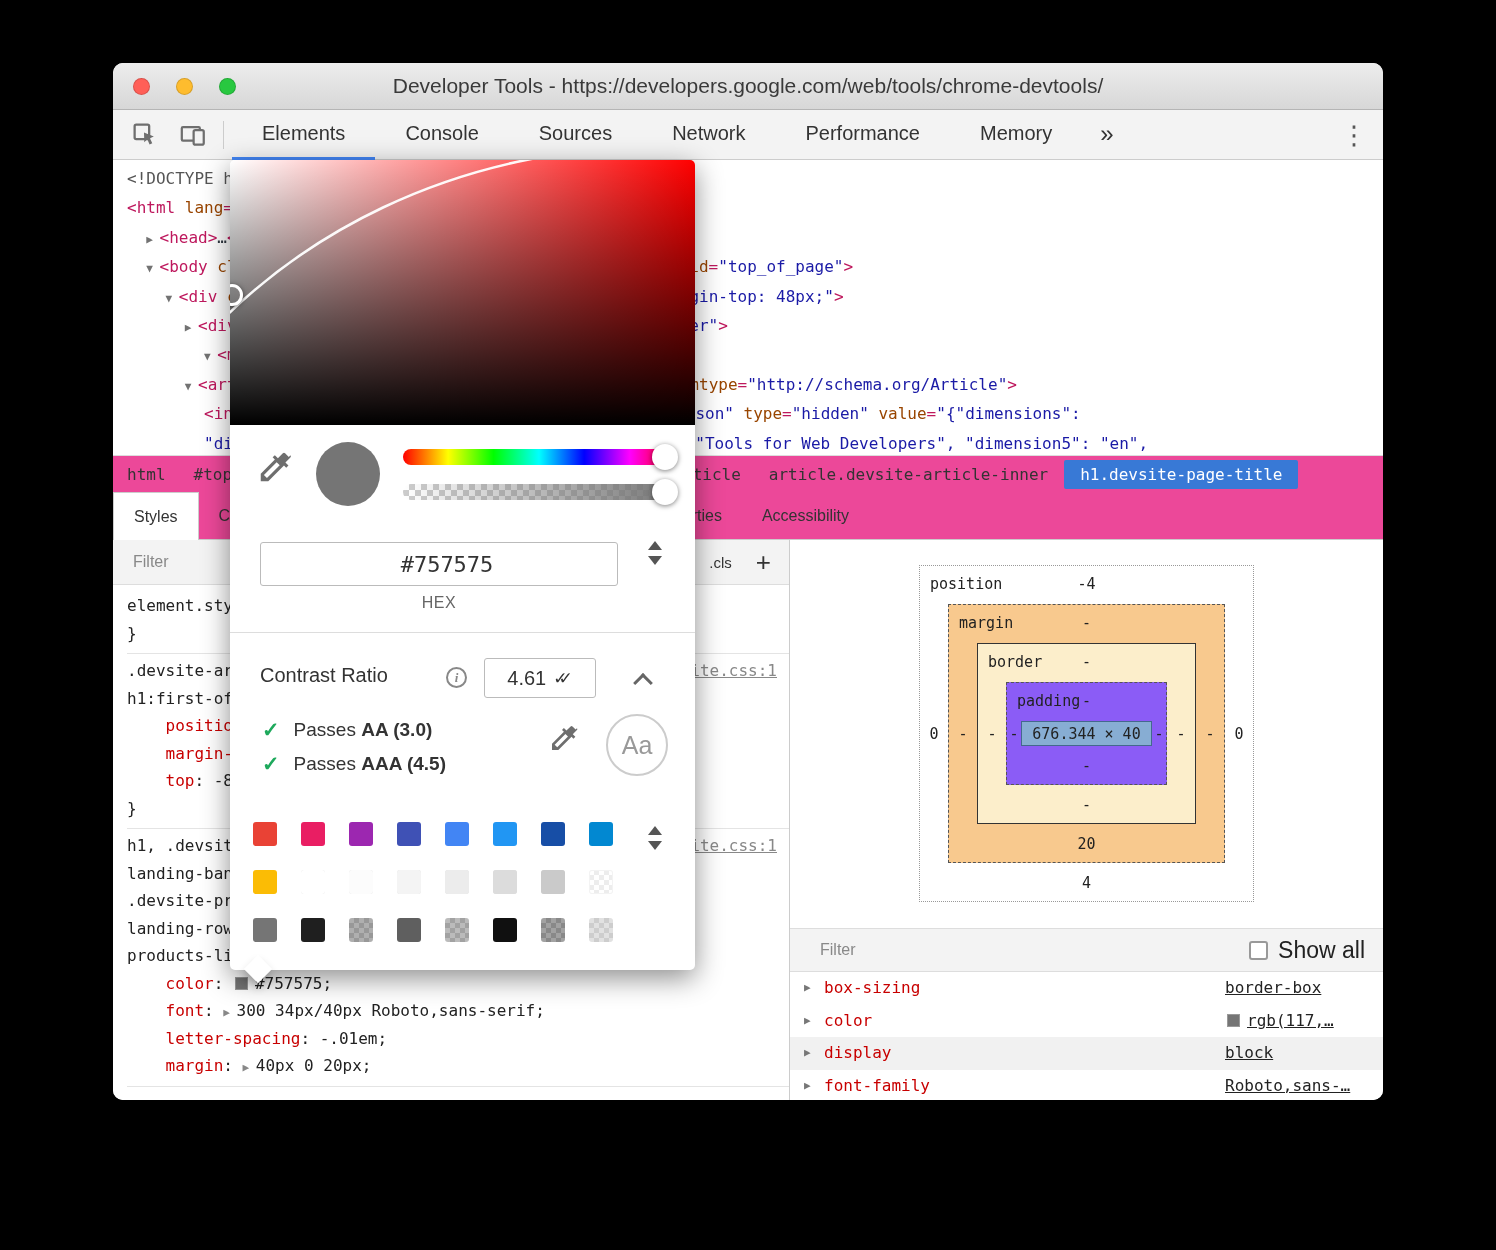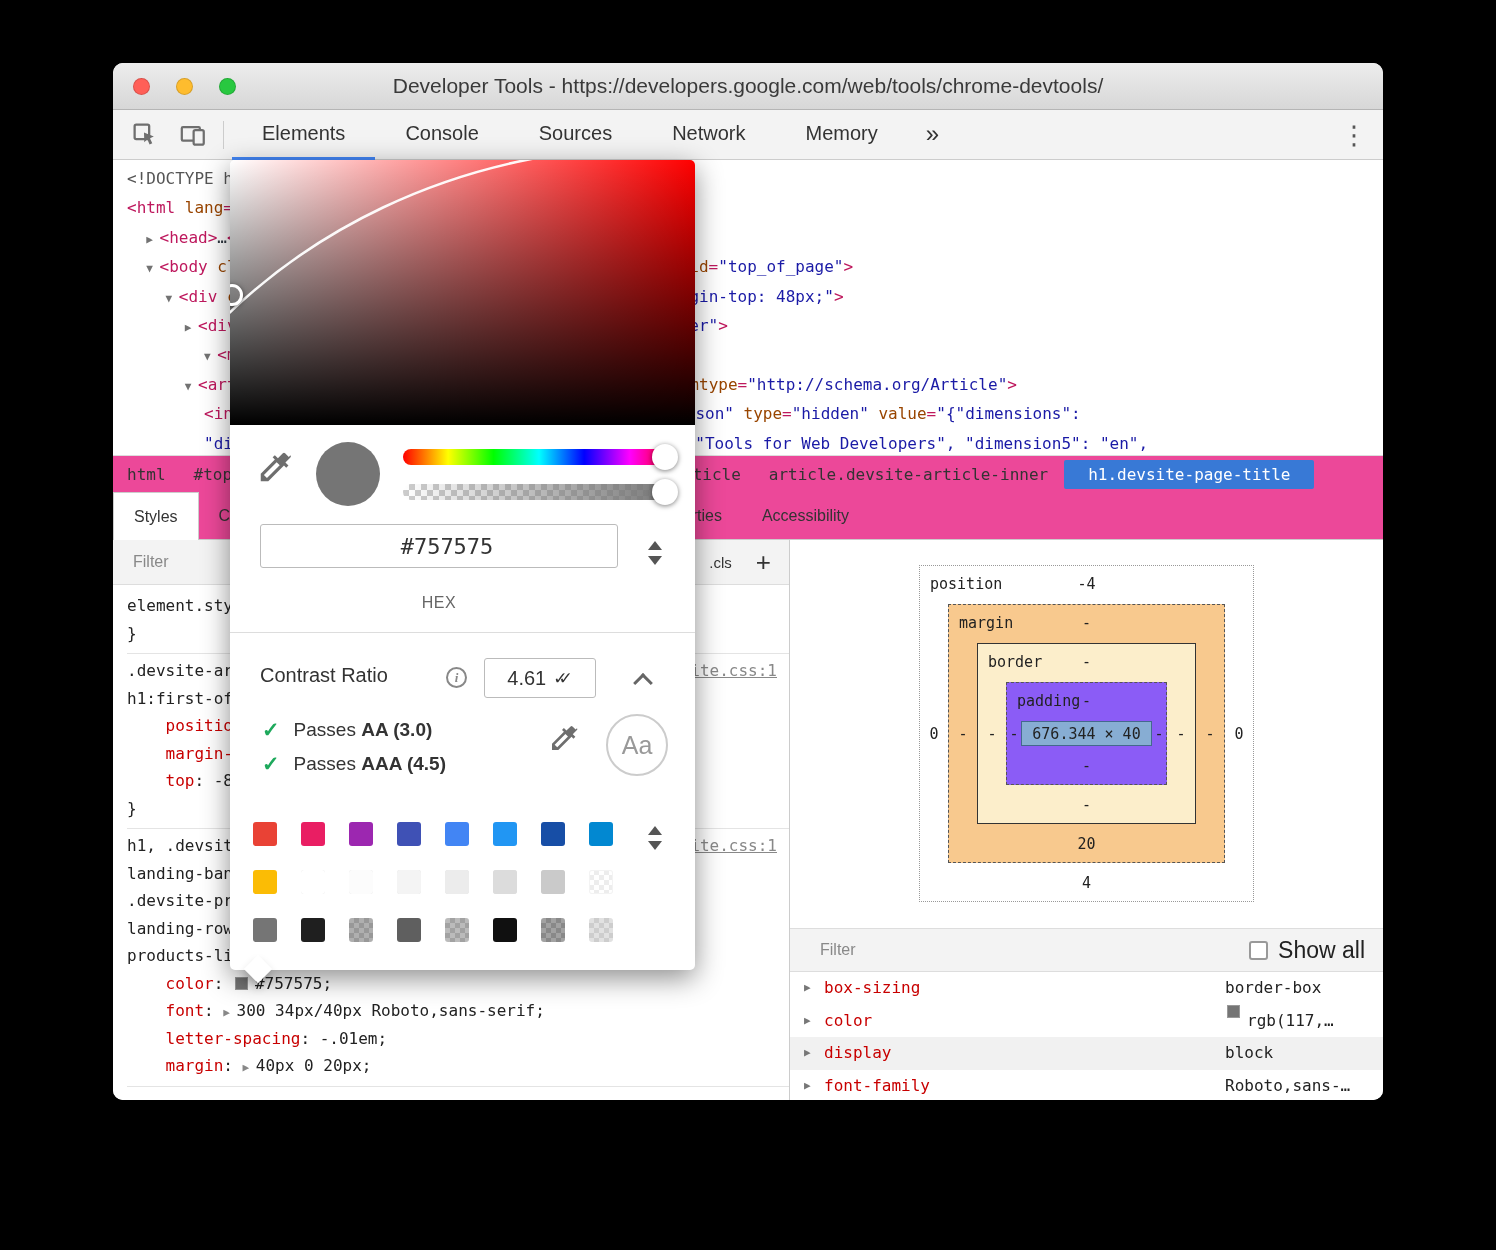--- a/index.html
+++ b/index.html
@@ -31,21 +31,21 @@
   .seg-doctype { color:#555; }
   .seg-tag { color:#be185d;margin-top:40px; }
   .seg-attr { color:#994500; }
   .seg-str { color:#1a1aa6; }
   .seg-arrow { color:#727272; font-size:11px; }
 
   
   .crumb-bar { height:37px; border-top:1px solid #ddd; background:#ec4899; display:flex; align-items:center;
     padding-left:14px; font-family:"DejaVu Sans Mono", monospace; font-size:16px; overflow:hidden; }
   .crumb { margin-right:28px; color:#333; white-space:pre; }
-  .crumb.selected { color:#fff; padding:5px 24px; border-radius:2px; margin-left:-12px; }
+  .crumb.selected { color:#fff; padding:5px 16px; border-radius:2px; margin-left:-12px; }
 
   
   .side-tabs { height:48px; background:#ec4899; border-bottom:1px solid #ccc; display:flex; align-items:stretch; }
   .side-tab { font-size:16px; color:#333; padding:0 20px; line-height:47px; white-space:nowrap; }
   .side-tab.active { background:#fff; border:1px solid #ccc; border-bottom:none; margin-bottom:-1px; }
 
   
   .lower { position:absolute; top:477px; left:0; right:0; bottom:0; display:flex; }
   .styles-pane { width:677px; border-right:1px solid #ccc; display:flex; flex-direction:column; overflow:hidden; background:#fff; }
   .filter-row { height:45px; background:#f3f3f3; border-bottom:1px solid #ddd; display:flex; align-items:center;
@@ -89,21 +89,21 @@
     display:flex; align-items:center; padding-left:30px; position:relative; flex:none; }
   .showall { position:absolute; right:18px; display:flex; align-items:center; gap:10px; color:#222; font-size:23px; }
   .checkbox { width:19px; height:19px; border:2px solid #999; border-radius:3px; background:#fff; }
 
   .comp-list { flex:1; overflow:hidden; }
   .comp-row { height:32.5px; line-height:32.5px; position:relative; padding-left:34px;
     font-family:"DejaVu Sans Mono", monospace; font-size:16px; color:#222; }
   .comp-list > .comp-row:nth-child(3) { background:#f1f1f1; }
   .comp-arrow { position:absolute; left:14px; color:#777; font-size:11px; }
   .comp-name { color:#c80000; }
-  .comp-val { position:absolute; left:435px; top:0; height:32.5px; display:flex; align-items:flex-start; white-space:pre; }
+  .comp-val { position:absolute; left:435px; top:0; height:32.5px; display:flex; align-items:center; white-space:pre;text-decoration:underline; }
 
   
   .picker { position:absolute; left:117px; top:97px; width:465px; height:810px; background:#fff;
     border-radius:5px; box-shadow:0 8px 28px rgba(0,0,0,.45); z-index:50; }
   .picker-tail { position:absolute; left:18px; bottom:-9px; width:20px; height:20px; background:#fff;
     transform:rotate(45deg); box-shadow:4px 4px 9px rgba(0,0,0,.22); }
   .grad { position:absolute; left:0; top:0; width:465px; height:265px; border-radius:5px 5px 0 0; overflow:hidden;
     background:linear-gradient(to bottom, rgba(0,0,0,0), #000), linear-gradient(to right, #fff, #f00); }
   .grad-cursor { position:absolute; left:-9px; top:124px; width:22px; height:22px; border:3px solid #fff;
     border-radius:50%; box-shadow:0 1px 5px rgba(0,0,0,.55); }
@@ -111,21 +111,21 @@
   .cur-color { position:absolute; left:86px; top:282px; width:64px; height:64px; border-radius:50%; }
   .slider { position:absolute; left:173px; width:272px; height:16px; border-radius:8px; }
   .hue { top:289px; background:linear-gradient(to right,#f00 0%,#ff0 16.6%,#0f0 33.3%,#0ff 50%,#00f 66.6%,#f0f 83.3%,#f00 100%); }
   .checker-bg { background-image:linear-gradient(45deg,#ccc 25%,transparent 25%,transparent 75%,#ccc 75%),
     linear-gradient(45deg,#ccc 25%,transparent 25%,transparent 75%,#ccc 75%);
     background-size:12px 12px; background-position:0 0,6px 6px; background-color:#fff; }
   .alpha { top:324px; }
   .alpha-fill { position:absolute; inset:0; border-radius:8px; background:linear-gradient(to right, rgba(117,117,117,0), #757575); }
   .knob { position:absolute; width:26px; height:26px; border-radius:50%; background:#fff;
     box-shadow:0 1px 5px rgba(0,0,0,.5); top:-5px; right:-3px; }
-  .hex-wrap { position:absolute; left:30px; top:364px; width:358px; height:44px; border:1px solid #bbb; border-radius:3px;padding-left:16px; }
+  .hex-wrap { position:absolute; left:30px; top:382px; width:358px; height:44px; border:1px solid #bbb; border-radius:3px;padding-left:16px; }
   .hex-input { width:100%; height:100%; border:none; outline:none; text-align:center;
     font-family:"DejaVu Sans Mono", monospace; font-size:22px; color:#333; background:transparent; }
   .spinner { position:absolute; left:418px; top:381px; display:flex; flex-direction:column; gap:6px; }
   .tri-up { width:0; height:0; border-left:7px solid transparent; border-right:7px solid transparent; border-bottom:9px solid #555; }
   .tri-down { width:0; height:0; border-left:7px solid transparent; border-right:7px solid transparent; border-top:9px solid #555; }
   .hex-label { position:absolute; left:30px; top:434px; width:358px; text-align:center; color:#666; font-size:16px; letter-spacing:.5px; }
   .pdivider { position:absolute; left:0; top:472px; width:100%; height:1px; background:#ddd; }
   .contrast-label { position:absolute; left:30px; top:504px; font-size:20px; color:#333; }
   .info-icon { position:absolute; left:216px; top:507px; width:21px; height:21px; border:2px solid #888; border-radius:50%;
     color:#888; font:italic bold 13px "Liberation Serif", serif; text-align:center; line-height:17px; }
@@ -177,20 +177,21 @@
         <rect x="2.5" y="5.5" width="16" height="12" rx="1" fill="none" stroke="#6e6e6e" stroke-width="2"></rect>
         <rect x="13" y="8" width="9" height="13" rx="1.5" fill="#f3f3f3" stroke="#6e6e6e" stroke-width="2"></rect>
       </svg>
     </span>
     <span class="sep"></span>
     <div class="tb-tabs">
         <div class="tb-tab active" style="border-bottom-color: rgb(66, 133, 244);">Elements</div>
         <div class="tb-tab">Console</div>
         <div class="tb-tab">Sources</div>
         <div class="tb-tab">Network</div>
+        <div class="tb-tab">Performance</div>
         <div class="tb-tab">Memory</div>
         <div class="tb-tab more">»</div>
       </div>
     <span class="menu-dots">⋮</span>
   </div>
 
   <div class="dom-panel">
       <div class="code-line"><span class="seg-doctype">&lt;!DOCTYPE html&gt;</span></div>
       <div class="code-line"><span class="seg-tag">&lt;html </span><span class="seg-attr">lang</span><span class="seg-tag">=</span><span class="seg-str">"en"</span><span class="seg-tag">&gt;</span></div>
       <div class="code-line"><span class="seg-plain">  </span><span class="seg-arrow">▶ </span><span class="seg-tag">&lt;head&gt;</span><span class="seg-plain">…</span><span class="seg-tag">&lt;/head&gt;</span></div>

